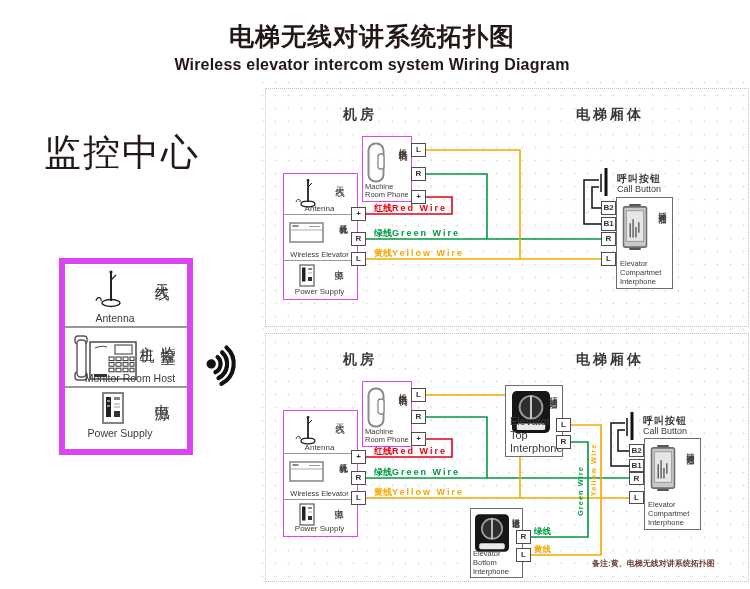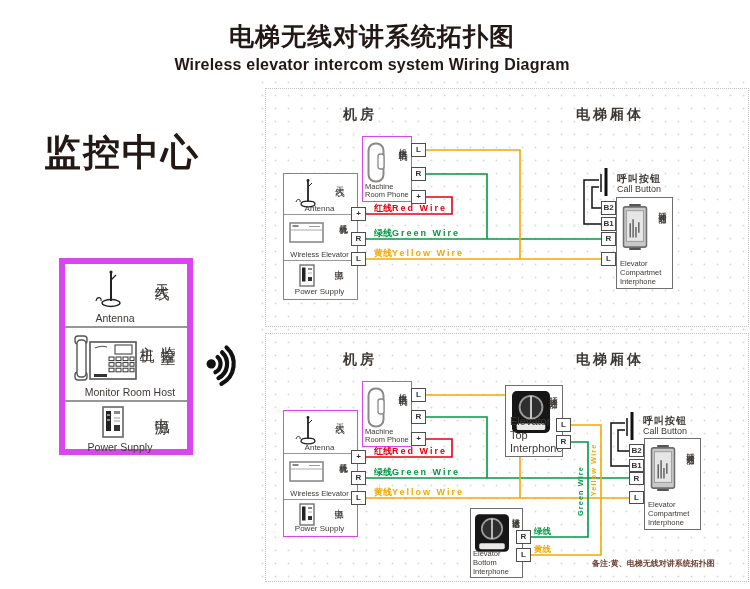--- a/index.html
+++ b/index.html
@@ -21,21 +21,21 @@
   .vtext{writing-mode:vertical-rl;text-orientation:upright;letter-spacing:2px;color:#3d3936;}
   .en{color:#3d3936;}
   .wlabel{position:absolute;z-index:3;font-size:9px;font-weight:bold;white-space:nowrap;}
   .wlabel .en2{letter-spacing:2px;margin-left:0;}
   .vlabel{position:absolute;z-index:3;font-size:7.5px;font-weight:bold;letter-spacing:1px;
           width:70px;height:10px;text-align:center;transform:rotate(-90deg);white-space:nowrap;}
   .abs{position:absolute;z-index:2;}
   .title-wrap{position:absolute;left:172px;top:20px;width:400px;text-align:center;z-index:2;}
   .title-zh{font-size:25px;font-weight:900;letter-spacing:1px;color:#231815;}
   .title-en{font-size:16px;font-weight:bold;color:#231815;margin-top:3px;letter-spacing:0.2px;}
-  .mc-heading{position:absolute;left:44px;top:128px;font-size:37px;font-weight:700;
+  .mc-heading{position:absolute;left:44px;top:128px;font-size:37px;font-weight:400;
               letter-spacing:2px;color:#231815;z-index:2;}
   .note{position:absolute;left:592px;top:558px;font-size:8px;font-weight:bold;color:#6b4034;z-index:3;}
 </style>
 </head>
 <body>
 
 <div class="canvas">
 
   <div class="dotgrid"></div>
   <div class="section" style="left:265px;top:88px;width:482px;height:237px;"></div>
@@ -78,21 +78,21 @@
       <svg class="abs" style="left:28px;top:4px;" width="36" height="42" viewBox="0 0 36 42">
         <line x1="18" y1="5" x2="18" y2="33" stroke="#222" stroke-width="2"></line>
         <circle cx="18" cy="4" r="1.6" fill="#222"></circle>
         <line x1="18" y1="12" x2="23" y2="7" stroke="#222" stroke-width="1.2"></line>
         <ellipse cx="18" cy="35" rx="9" ry="3.4" fill="none" stroke="#222" stroke-width="1.5"></ellipse>
         <path d="M3,33 C4,28 9,29 8,33" fill="none" stroke="#222" stroke-width="1.1"></path>
       </svg>
       <div class="vtext abs" style="right:16px;top:8px;font-size:15px;">天线</div>
       <div class="en abs" style="left:0;bottom:2px;width:100px;text-align:center;font-size:10.5px;">Antenna</div>
     </div>
-    <div class="cell" style="height:74px;">
+    <div class="cell" style="height:60px;">
       <svg class="abs" style="left:8px;top:6px;" width="66" height="50" viewBox="0 0 66 50">
         <rect x="2" y="2" width="12" height="8" rx="3" fill="#fff" stroke="#555" stroke-width="1.4"></rect>
         <rect x="2" y="38" width="12" height="8" rx="3" fill="#fff" stroke="#555" stroke-width="1.4"></rect>
         <rect x="4" y="6" width="9" height="37" rx="3.5" fill="#fff" stroke="#555" stroke-width="1.4"></rect>
         <rect x="17" y="8" width="46" height="37" fill="#fff" stroke="#555" stroke-width="1.6"></rect>
         <rect x="42" y="11" width="17" height="9" fill="#fff" stroke="#555" stroke-width="1.2"></rect>
         <path d="M22,14 q6,-3 12,-1" fill="none" stroke="#555" stroke-width="1.1"></path>
         <g fill="#fff" stroke="#333" stroke-width="1">
           <rect x="36" y="23" width="5" height="3.6"></rect>
             <rect x="43" y="23" width="5" height="3.6"></rect>

